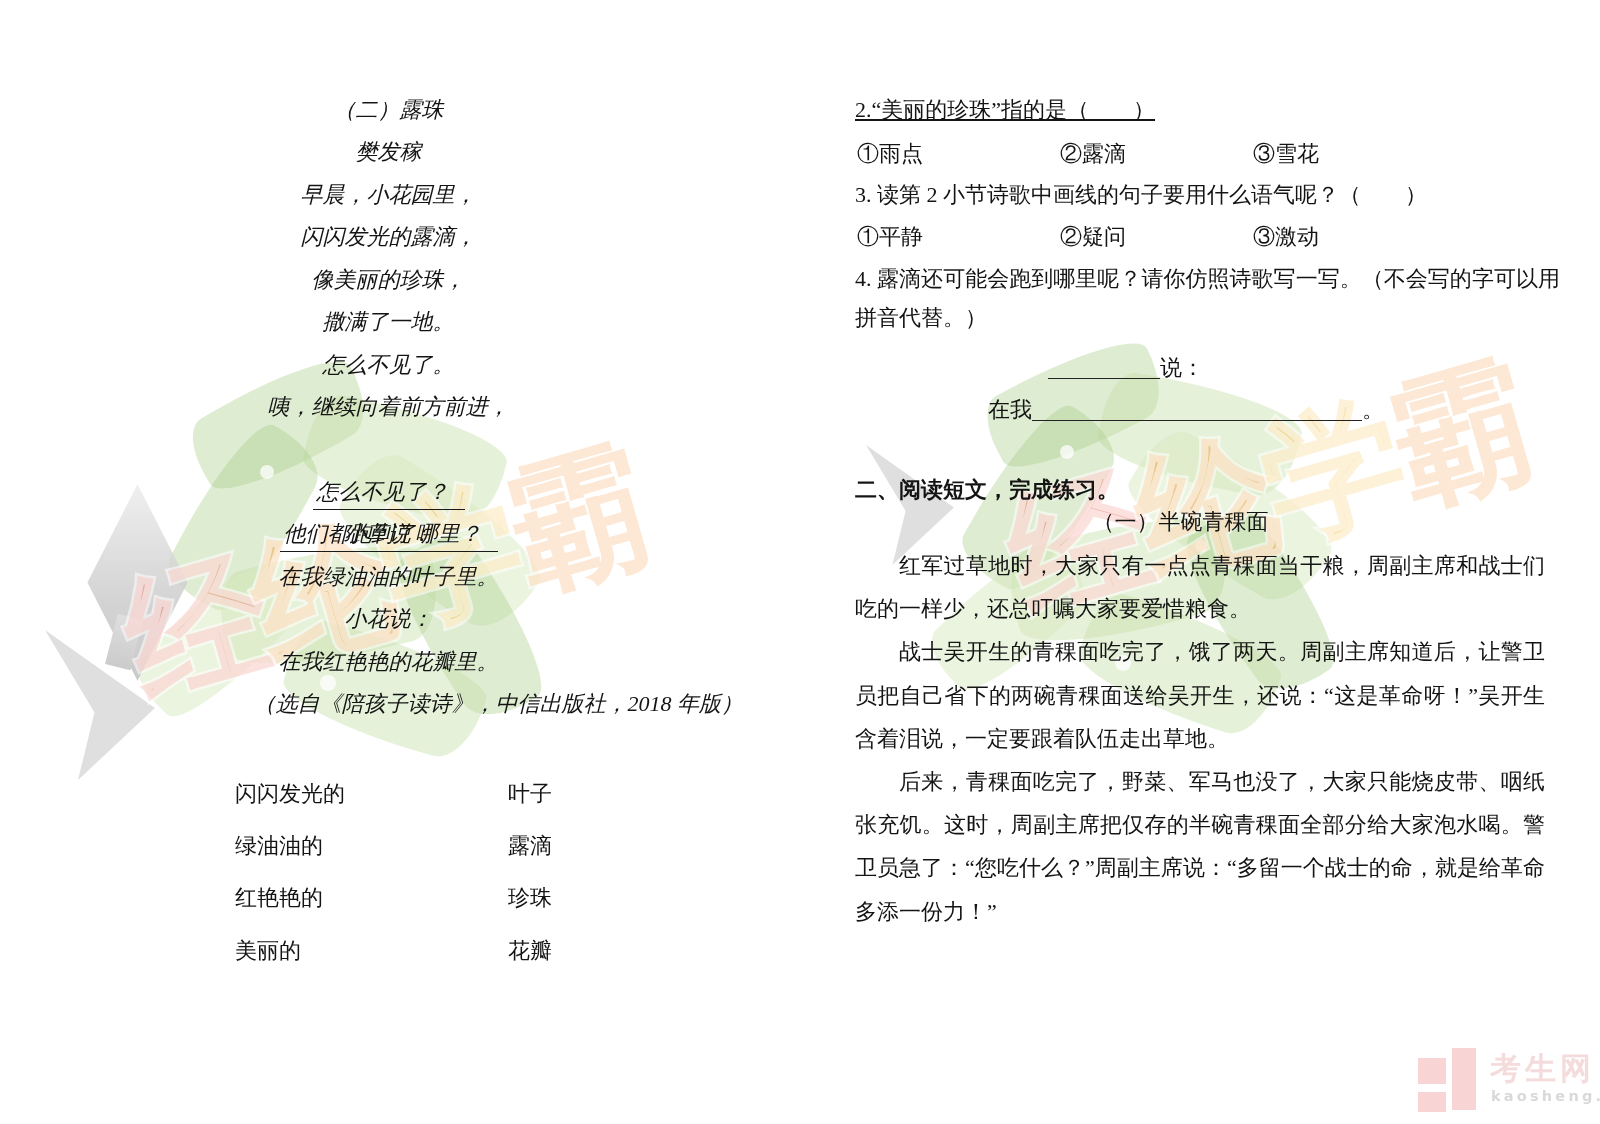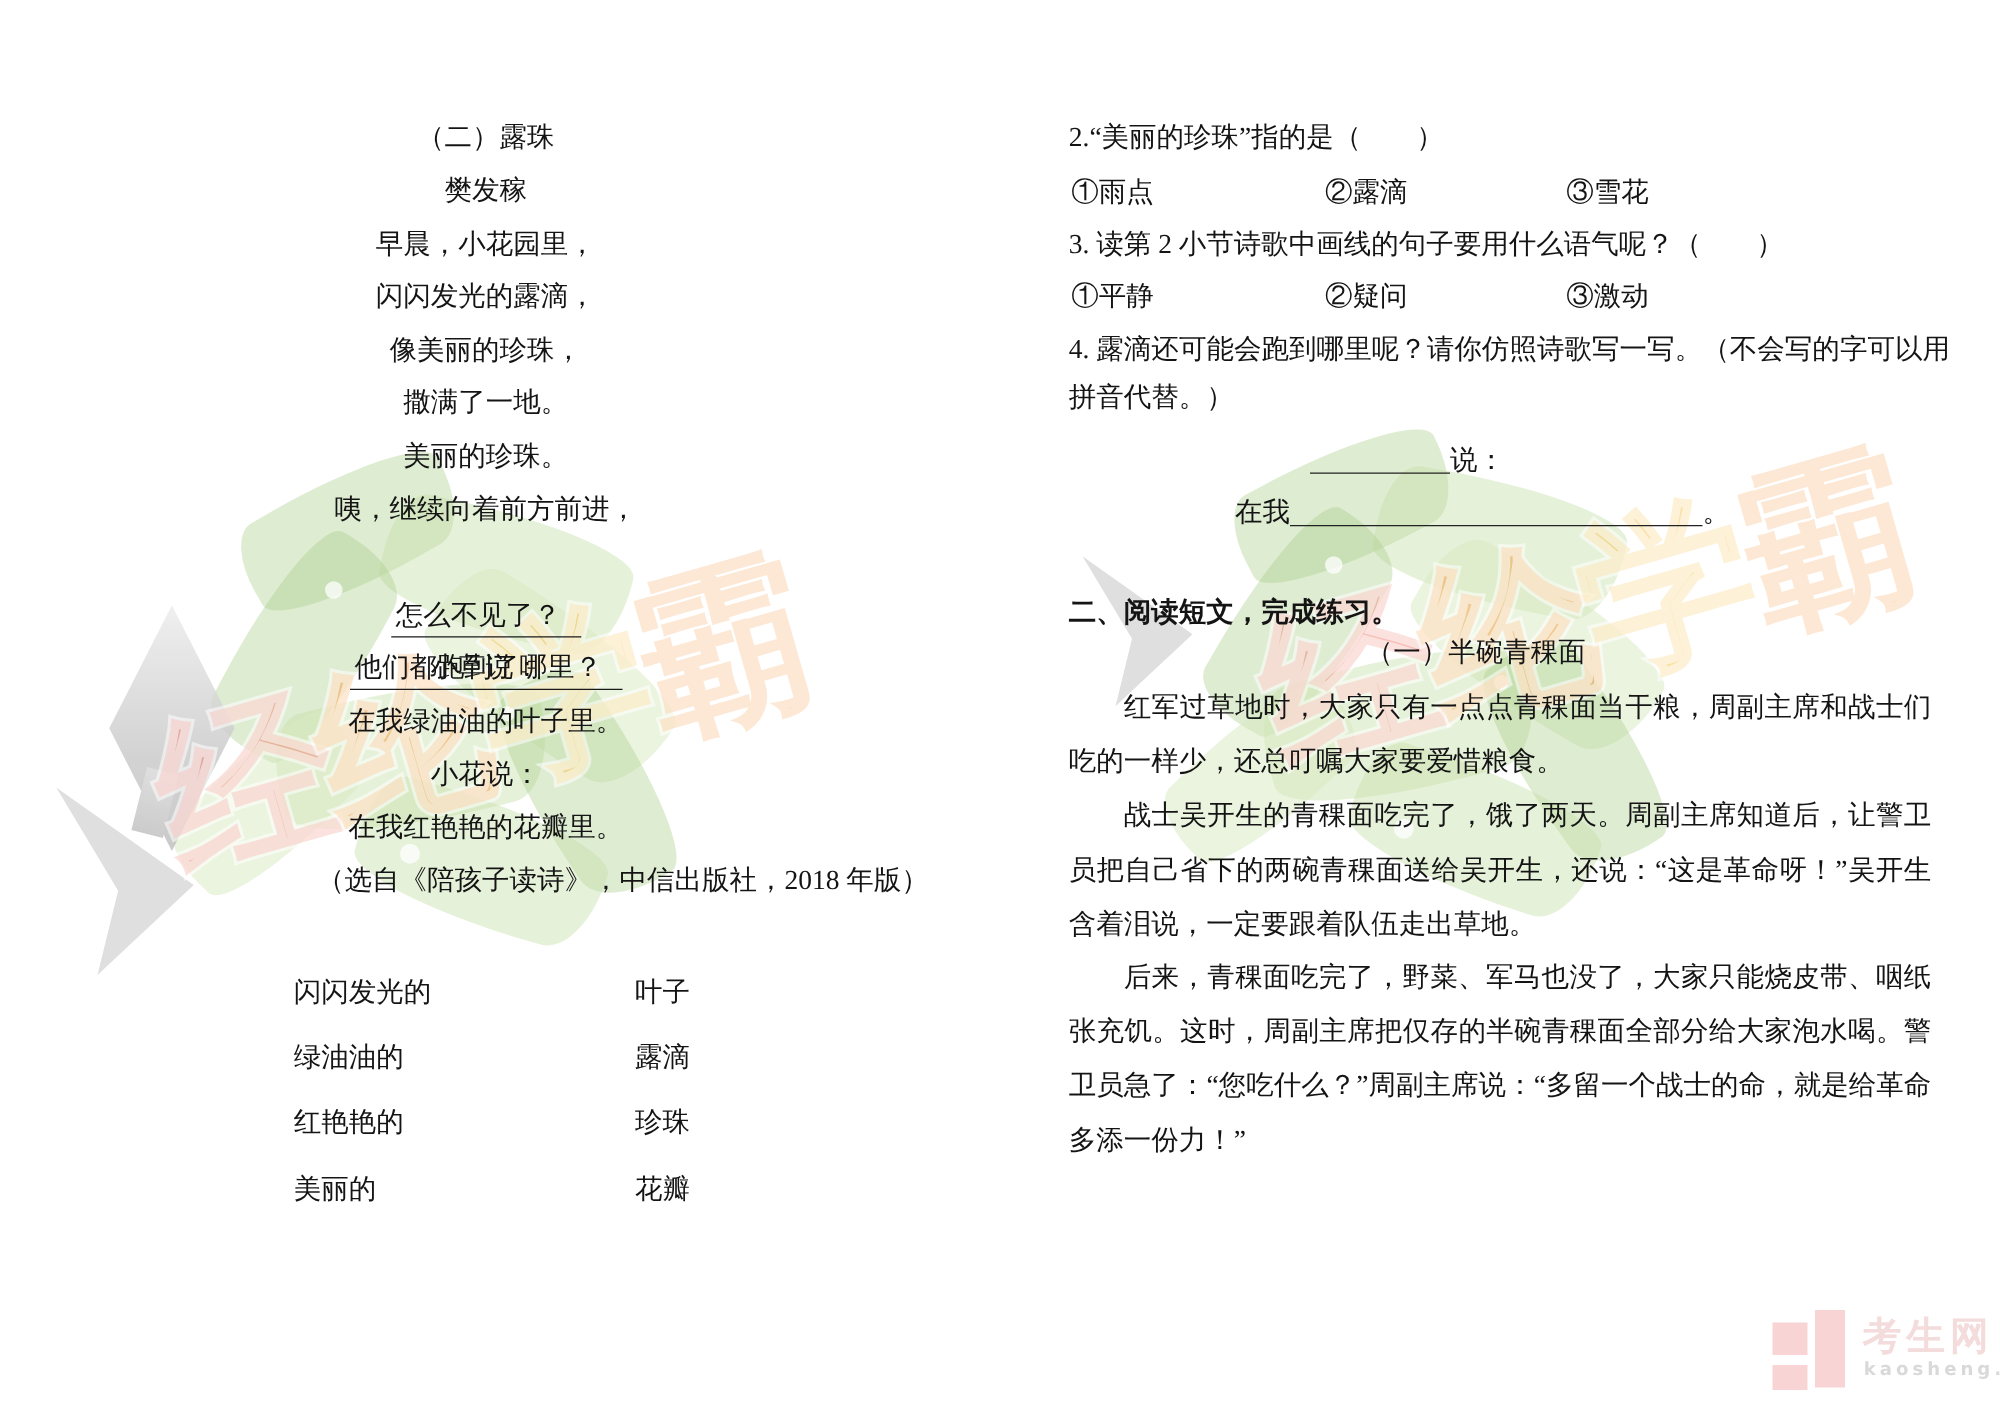--- a/index.html
+++ b/index.html
@@ -33,35 +33,35 @@
     -webkit-text-stroke:5px rgba(255,255,255,.55); }
   .wm-left  .wm-chars { left:50px; top:150px; }
   .wm-right .wm-chars { left:148px; top:95px; }
   .wm-chars span:nth-child(1){ color:rgba(238,122,105,.48); }
   .wm-chars span:nth-child(2){ color:rgba(245,158,66,.5); }
   .wm-chars span:nth-child(3){ color:rgba(246,196,84,.52); }
   .wm-chars span:nth-child(4){ color:rgba(243,156,66,.5); }
 
   
   .left-col { position:absolute; left:60px; top:89px; width:705px; z-index:5; font-size:22px; }
-  .ln { height:42.45px; line-height:42.45px; white-space:nowrap; }
+  .ln { height:42.45px; line-height:42.45px; white-space:nowrap;font-style:italic; }
   .ln.center { text-align:center; padding-right:48px; }
   .ln.src { text-align:right; padding-right:22px; }
   .ln.q1 { text-align:left; padding-left:3px; }
   .u span { display:inline-block; line-height:30px; border-bottom:1.6px solid #1a1a1a; padding:0 16px 2px 4px;margin-top:48px; }
 
   .match-area { position:absolute; left:60px; top:768px; width:705px; z-index:5; font-size:22px; }
   .match-row { position:relative; height:52.2px; }
   .match-row .ml { position:absolute; left:175px; top:50%; transform:translateY(-50%); }
   .match-row .mr { position:absolute; left:448px; top:50%; transform:translateY(-50%); }
 
   
   .right-col { position:absolute; left:855px; top:0; width:705px; z-index:5; font-size:22px; }
   .rline { position:absolute; left:0; width:705px; height:42.5px; line-height:42.5px; white-space:nowrap; }
-  .q2-label { top:89px; }
+  .q2-label { top:89px;text-decoration:underline; }
   .q2-opts  { top:133px; }
   .q3-label { top:174px; }
   .q3-opts  { top:215.5px; }
   .opts span { position:absolute; top:0; }
   .opts .o1 { left:2px; } .opts .o2 { left:205px;font-family:Liberation Serif, serif; } .opts .o3 { left:398px; }
   .q4 { position:absolute; top:259px; left:0; width:705px; line-height:39px; text-align:justify; }
   .blank-row1 { top:347px; padding-left:193px; }
   .blank-row2 { top:389px; padding-left:133px; }
   .bl { display:inline-block; border-bottom:1.6px solid #222; height:30px; vertical-align:-4px; }
   .bl1 { width:112px; } .bl2 { width:330px; }
@@ -127,21 +127,21 @@
     </div>
   </div>
 
   <div class="left-col">
     <div class="ln center">（二）露珠</div>
     <div class="ln center">樊发稼</div>
     <div class="ln center">早晨，小花园里，</div>
     <div class="ln center">闪闪发光的露滴，</div>
     <div class="ln center">像美丽的珍珠，</div>
     <div class="ln center">撒满了一地。</div>
-    <div class="ln center">美丽的珍珠。</div>
+    <div class="ln center">怎么不见了。</div>
     <div class="ln center">咦，继续向着前方前进，</div>
     <div class="ln center u"><span>怎么不见了？</span></div>
     <div class="ln center u"><span>他们都跑到了哪里？</span></div>
     <div class="ln center">小草说：</div>
     <div class="ln center">在我绿油油的叶子里。</div>
     <div class="ln center">小花说：</div>
     <div class="ln center">在我红艳艳的花瓣里。</div>
     <div class="ln src">（选自《陪孩子读诗》，中信出版社，2018 年版）</div>
   </div>
 

